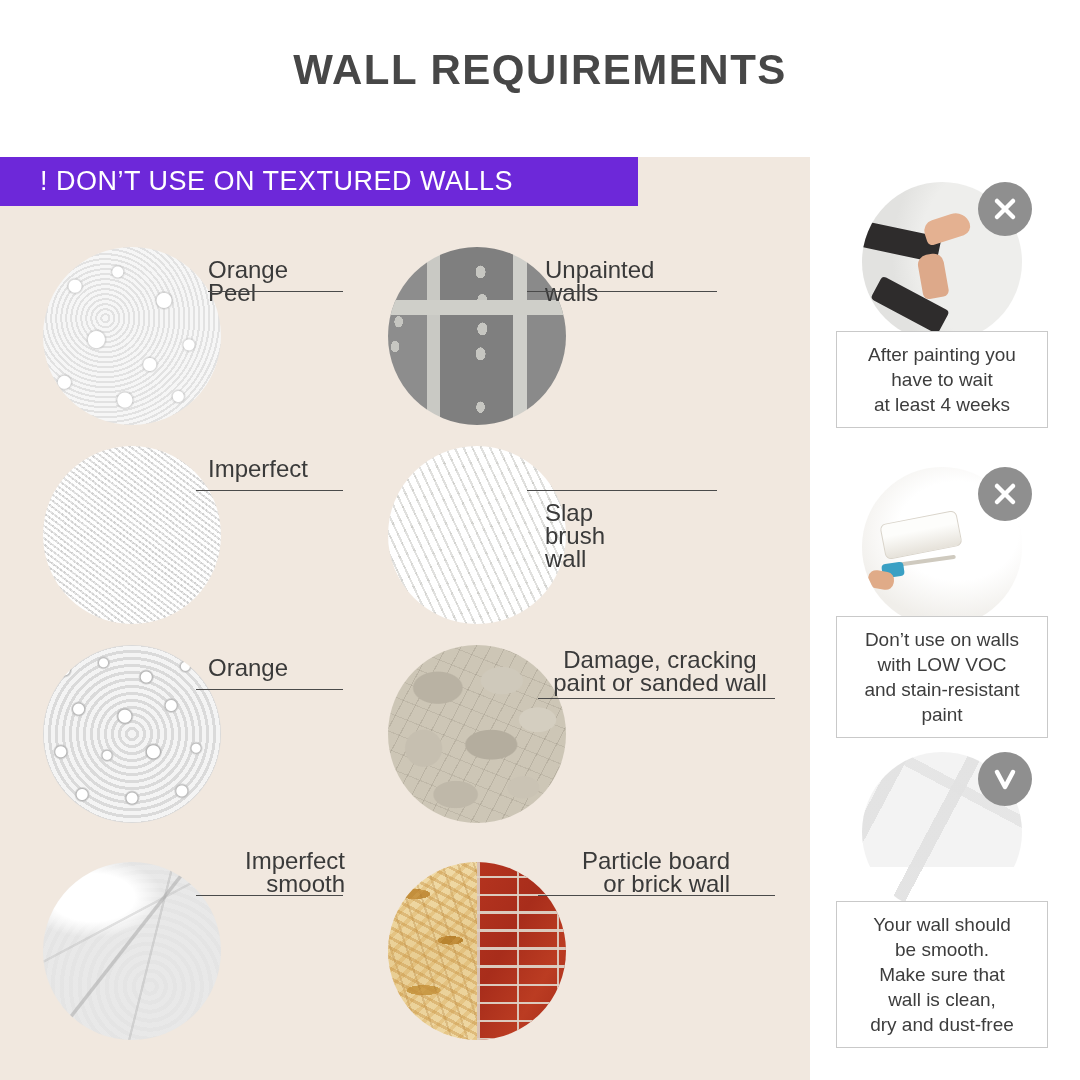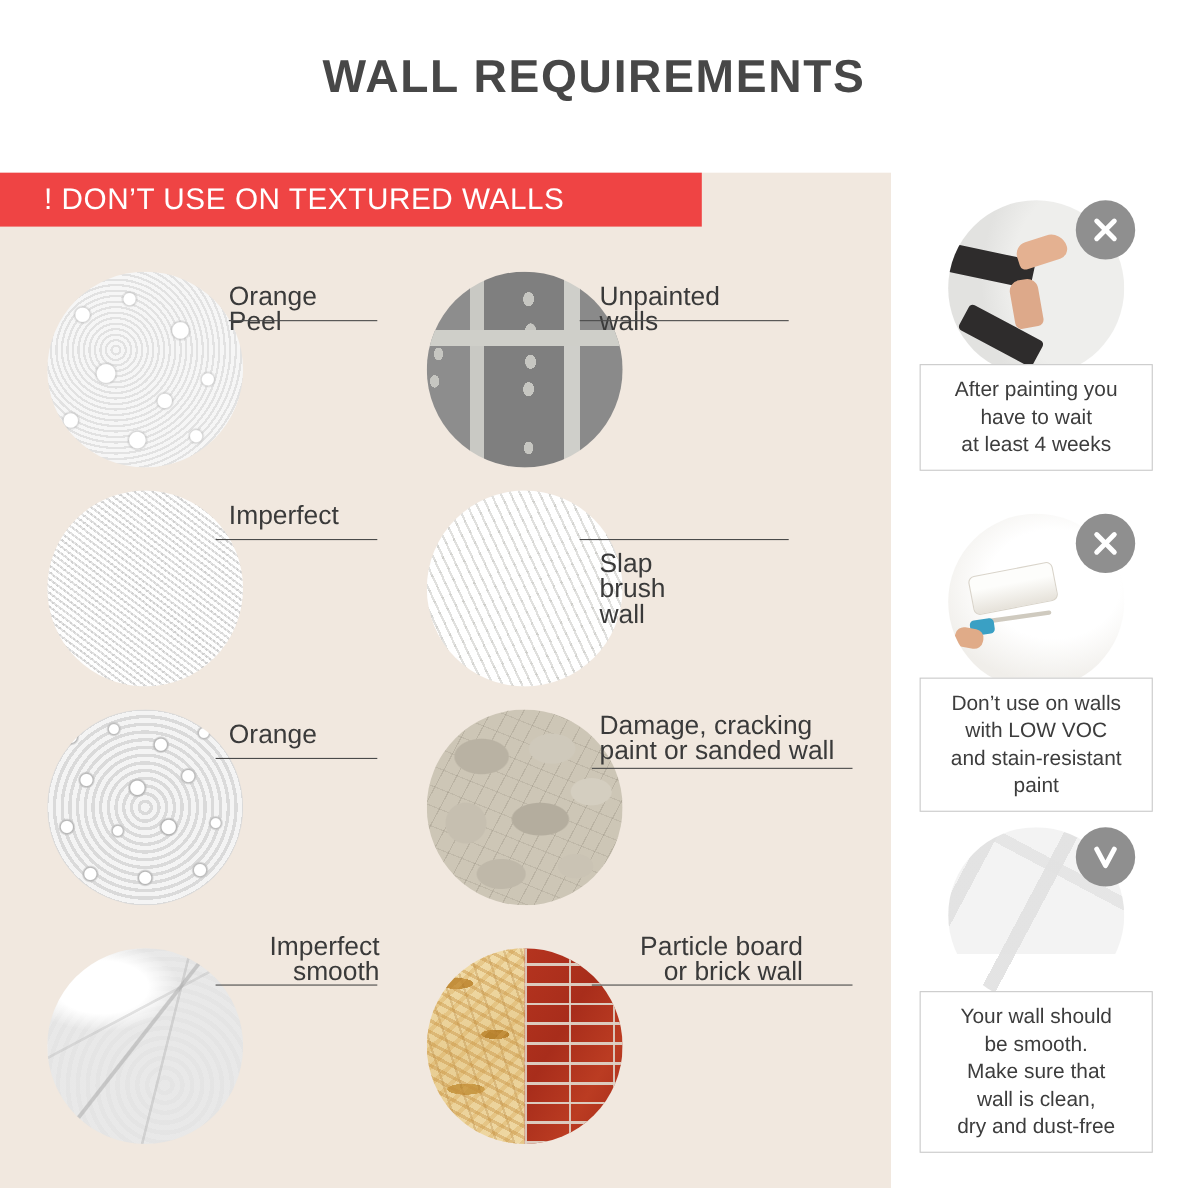--- a/index.html
+++ b/index.html
@@ -29,21 +29,21 @@
     left:0; top:157px;
     width:810px; height:923px;
     background:#f1e8df;
   }
 
   
   #banner {
     position:absolute;
     left:0; top:157px;
     width:638px; height:49px;
-    background:#ef4444;
+    background:#6d28d9;
     display:flex; align-items:center;
   }
   #banner .banner-text {
     color:#ffffff;
     font-size:27px;
     letter-spacing:0.5px;
     padding-left:40px;
     white-space:nowrap;
   }
 
@@ -292,21 +292,21 @@
 </div>
 
 <div class="tex-item">
   <div class="tex-circle tx-popcorn" style="left:43px; top:645px;"></div>
   <div class="tex-label" style="left:208px; top:656px;">Orange</div>
   <div class="tex-rule" style="left:196px; top:689px; width:147px;"></div>
 </div>
 
 <div class="tex-item">
   <div class="tex-circle tx-damage" style="left:388px; top:645px;"></div>
-  <div class="tex-label" style="left:545px; top:648px; text-align:left; width:230px;">Damage, cracking
+  <div class="tex-label" style="left:545px; top:648px; text-align:center; width:230px;">Damage, cracking
 paint or sanded wall</div>
   <div class="tex-rule" style="left:538px; top:698px; width:237px;"></div>
 </div>
 
 <div class="tex-item">
   <div class="tex-circle tx-imperfect" style="left:43px; top:862px;"></div>
   <div class="tex-label" style="left:205px; top:849px; text-align:right; width:140px;">Imperfect
 smooth</div>
   <div class="tex-rule" style="left:196px; top:895px; width:147px;"></div>
 </div>

